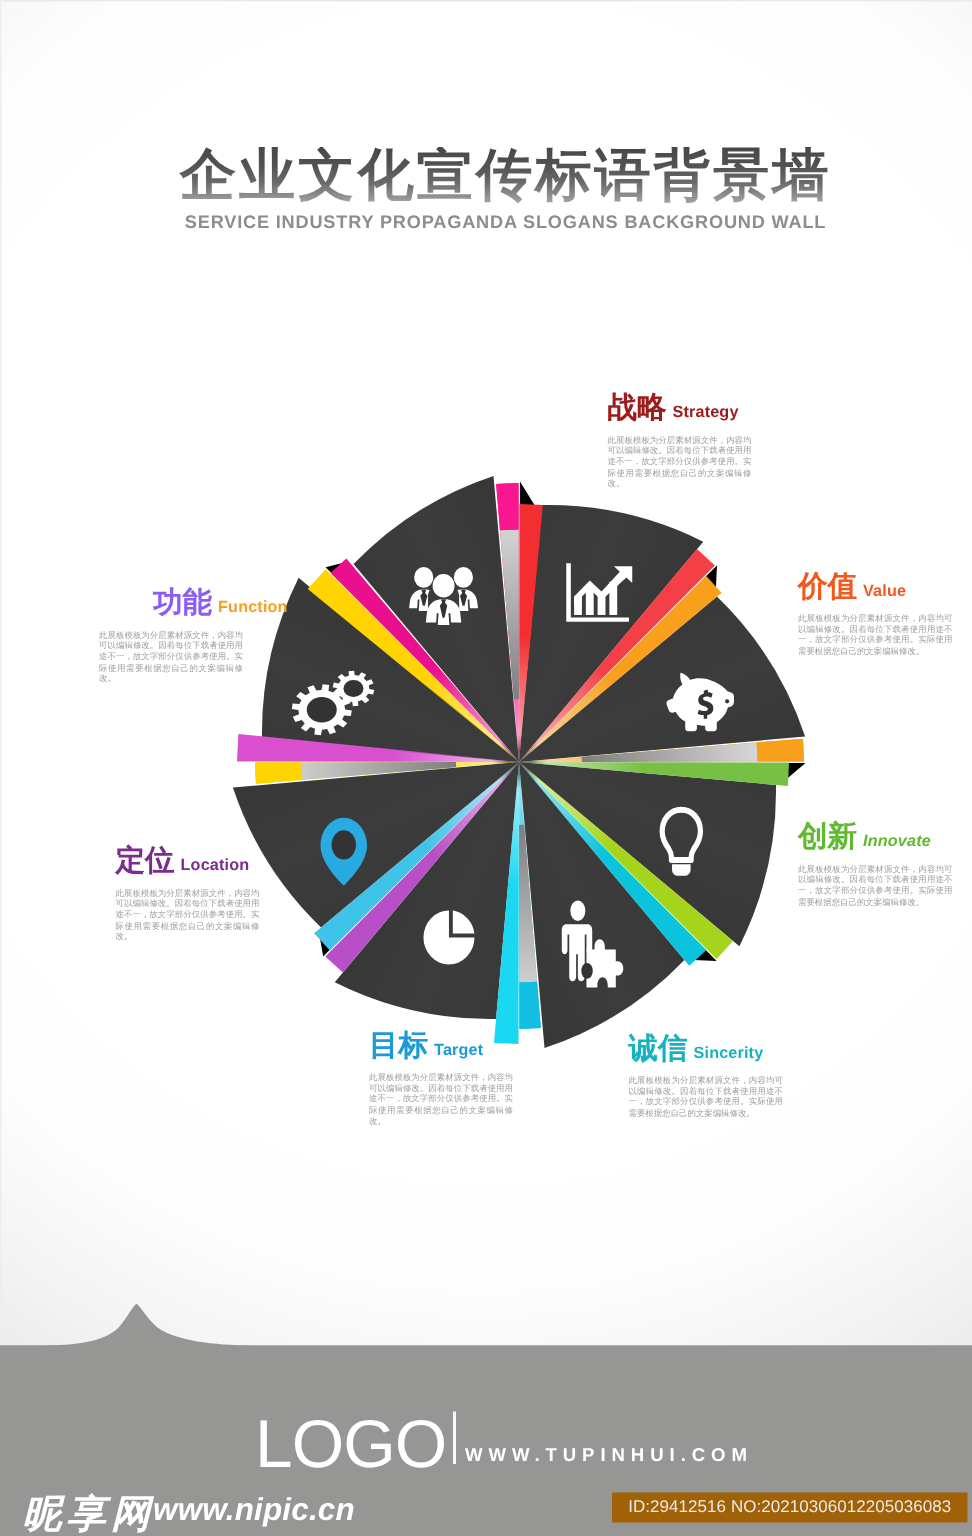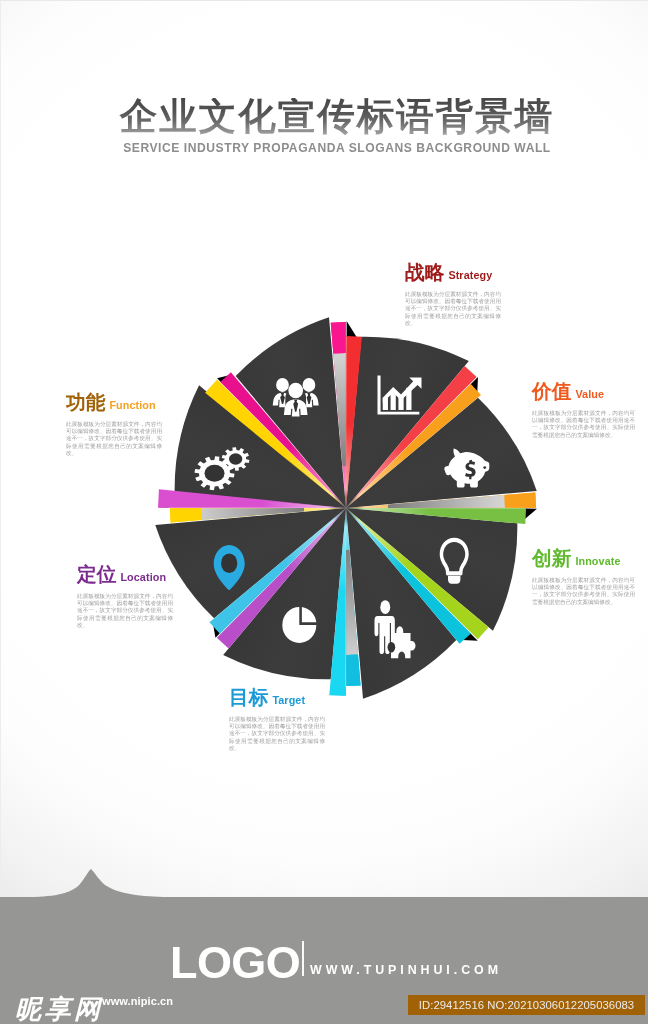--- a/index.html
+++ b/index.html
@@ -26,27 +26,27 @@
   .lblock{position:absolute;}
   .lblock .hd{white-space:nowrap;line-height:1;}
   .lblock .cn{font-size:19.7px;font-weight:bold;letter-spacing:0px;}
   .lblock .en{font-size:10.8px;font-weight:bold;margin-left:4px;letter-spacing:0.1px;}
   .lblock .body{margin-top:8px;font-size:5.62px;line-height:7.3px;color:#9d9d9d;
       text-align:justify;letter-spacing:0px;}
 
   
   #footer{position:absolute;left:0;top:897px;width:648px;height:127px;background:#969694;}
   #peak{position:absolute;left:0;top:862px;width:648px;height:36px;}
-  #flogo{position:absolute;left:170px;top:940px;font-size:45px;font-weight:bold;color:#fff;letter-spacing:-0.6px;line-height:1;}
+  #flogo{position:absolute;left:170px;top:940px;font-size:45px;font-weight:normal;color:#fff;letter-spacing:-0.6px;line-height:1;}
   #fdiv{position:absolute;left:302px;top:941px;width:1.7px;height:35px;background:#fff;opacity:.95;}
   #fcompany{position:absolute;left:310px;top:942px;font-size:21.2px;font-weight:bold;color:#fff;letter-spacing:1.8px;line-height:1;}
   #fsite{position:absolute;left:310px;top:964px;font-size:12.4px;font-weight:bold;color:#fff;letter-spacing:3.95px;line-height:1;text-align:right;}
   
   #wm{position:absolute;left:15px;top:996px;height:20px;font-size:26px;font-weight:bold;font-style:italic;color:#fff;letter-spacing:3.5px;line-height:1;}
-  #wmurl{position:absolute;left:102px;top:996px;font-size:11px;font-weight:bold;color:#fff;letter-spacing:0.1px;line-height:1;}
+  #wmurl{position:absolute;left:102px;top:996px;font-size:21px;font-style:italic;font-weight:bold;color:#fff;letter-spacing:0.1px;line-height:1;}
   #idbox{position:absolute;left:408px;top:995px;width:237px;height:20px;line-height:20px;text-align:center;background:#a16207;
       font-size:11.3px;color:#eaeaea;letter-spacing:0.05px;}
 </style>
 </head>
 <body>
 
 <div id="page">
 <div id="bgwash"></div>
 <div id="bord-t"></div>
 <div id="bord-l"></div>
@@ -350,37 +350,41 @@
             <circle cx="76" cy="30" r="12" fill="#333"></circle>
           </g>
         </g>
 </g>
 </svg>
 <div class="lblock" style="left:405px;top:263px;width:96px;">
       <div class="hd"><span class="cn" style="color: rgb(158, 27, 27);">战略</span><span class="en" style="color: rgb(158, 27, 27);">Strategy</span></div>
       <div class="body">此展板模板为分层素材源文件，内容均可以编辑修改。因着每位下载者使用用途不一，故文字部分仅供参考使用。实际使用需要根据您自己的文案编辑修改。</div>
     </div>
 <div class="lblock" style="left:66px;top:393px;width:96px;">
-      <div class="hd"><span class="cn" style="color: #a16207;">功能</span><span class="en" style="color: rgb(245, 160, 30);">Function</span></div>
+      <div class="hd"><span class="cn" style="color: #8b5cf6; margin-left: 36px;">功能</span><span class="en" style="color: rgb(245, 160, 30);">Function</span></div>
       <div class="body">此展板模板为分层素材源文件，内容均可以编辑修改。因着每位下载者使用用途不一，故文字部分仅供参考使用。实际使用需要根据您自己的文案编辑修改。</div>
     </div>
 <div class="lblock" style="left:532px;top:382px;width:103px;">
       <div class="hd"><span class="cn" style="color: rgb(240, 90, 30);">价值</span><span class="en" style="color: rgb(240, 90, 30);">Value</span></div>
       <div class="body">此展板模板为分层素材源文件，内容均可以编辑修改。因着每位下载者使用用途不一，故文字部分仅供参考使用。实际使用需要根据您自己的文案编辑修改。</div>
     </div>
 <div class="lblock" style="left:77px;top:565px;width:96px;">
       <div class="hd"><span class="cn" style="color: rgb(123, 44, 143);">定位</span><span class="en" style="color: rgb(123, 44, 143);">Location</span></div>
       <div class="body">此展板模板为分层素材源文件，内容均可以编辑修改。因着每位下载者使用用途不一，故文字部分仅供参考使用。实际使用需要根据您自己的文案编辑修改。</div>
     </div>
 <div class="lblock" style="left:532px;top:549px;width:103px;">
-      <div class="hd"><span class="cn" style="color: rgb(95, 186, 46);">创新</span><span class="en" style="color: rgb(95, 186, 46);">Innovate</span></div>
-      <div class="body">此展板模板为分层素材源文件，内容均可以编辑修改。因着每位下载者使用用途不一，故文字部分仅供参考使用。实际使用需要根据您自己的文案编辑修改。</div>
-    </div>
-<div class="lblock" style="left:229px;top:688px;width:96px;">
+      <div class="hd"><span class="cn" style="color: rgb(95, 186, 46);">创新</span><span class="en" style="color: rgb(95, 186, 46); font-style: italic;">Innovate</span></div>
+      <div class="body">此展板模板为分层素材源文件，内容均可以编辑修改。因着每位下载者使用用途不一，故文字部分仅供参考使用。实际使用需要根据您自己的文案编辑修改。</div>
+    </div>
+<div class="lblock" style="left:246px;top:688px;width:96px;">
       <div class="hd"><span class="cn" style="color: rgb(27, 154, 215);">目标</span><span class="en" style="color: rgb(27, 154, 215);">Target</span></div>
+      <div class="body">此展板模板为分层素材源文件，内容均可以编辑修改。因着每位下载者使用用途不一，故文字部分仅供参考使用。实际使用需要根据您自己的文案编辑修改。</div>
+    </div>
+<div class="lblock" style="left:419px;top:690px;width:103px;">
+      <div class="hd"><span class="cn" style="color: rgb(22, 179, 191);">诚信</span><span class="en" style="color: rgb(22, 179, 191);">Sincerity</span></div>
       <div class="body">此展板模板为分层素材源文件，内容均可以编辑修改。因着每位下载者使用用途不一，故文字部分仅供参考使用。实际使用需要根据您自己的文案编辑修改。</div>
     </div>
 <svg id="peak" width="648" height="36" viewBox="0 0 648 36" preserveAspectRatio="none">
  <path d="M0 36 L0 35 L30 35 C56 34.7 72 31 80 22 C85 16 88 9.5 91 7 C94 9.5 98 17 105 23 C118 32 142 34.7 168 35 L648 35 L648 36 Z" fill="#969694"></path>
 </svg>
 <div id="footer"></div>
 <div id="flogo">LOGO</div>
 <div id="fdiv"></div>
 <div id="fsite">WWW.TUPINHUI.COM</div>
 <div id="wm"><span>昵享网</span></div>

